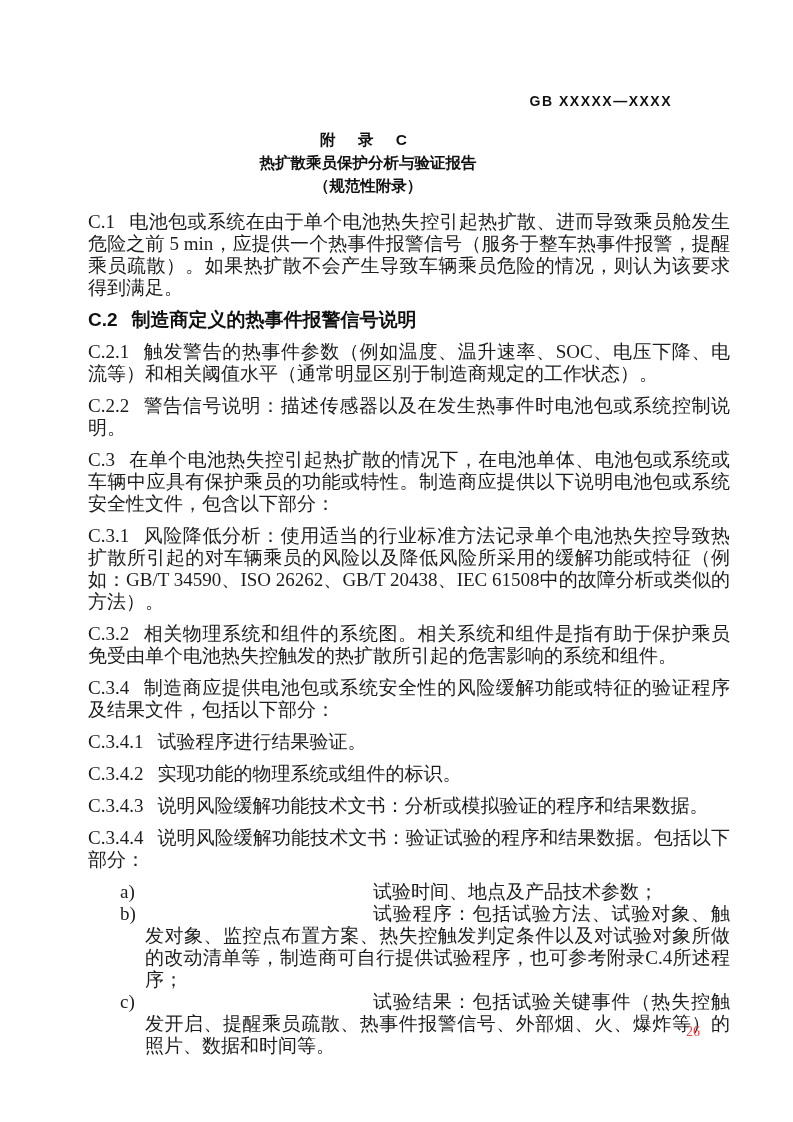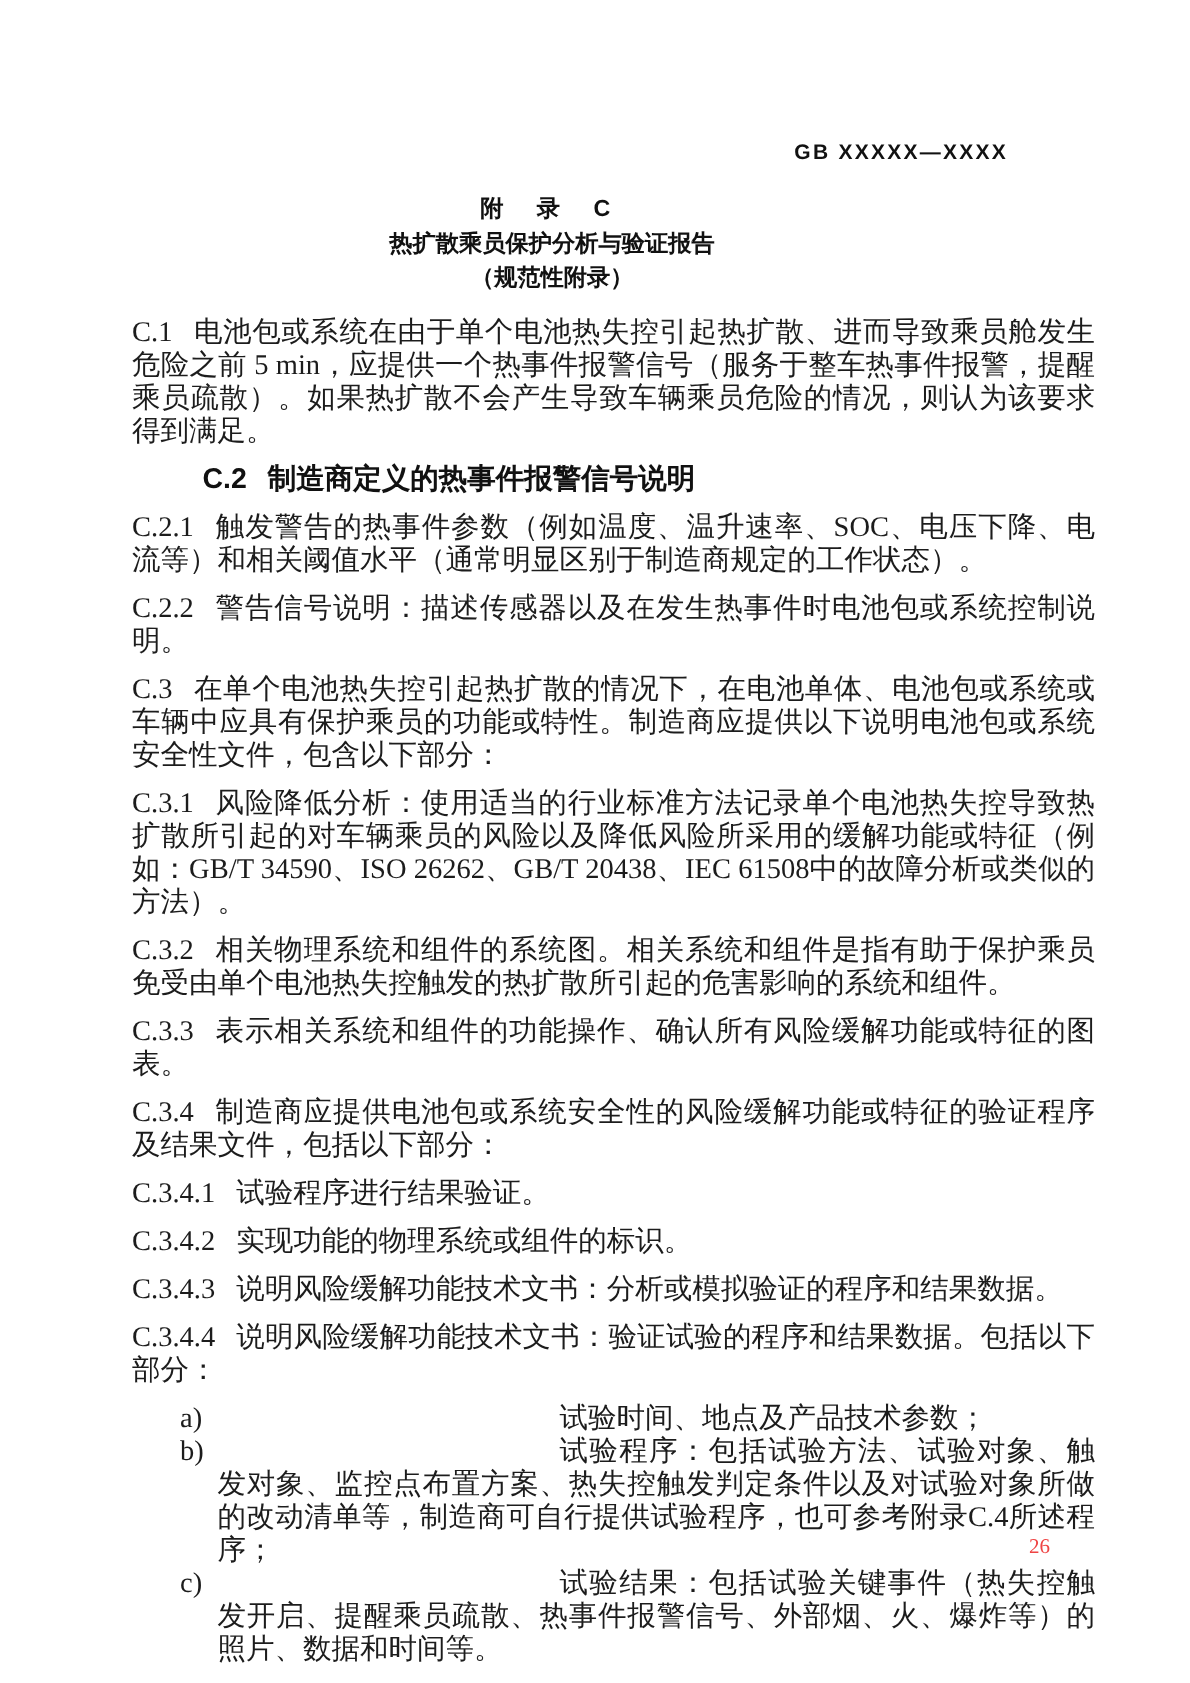--- a/index.html
+++ b/index.html
@@ -51,21 +51,20 @@
     line-height: 22px;
     text-align: justify;
   }
   p.para {
     margin: 0 0 10px 0;
   }
   p.heading {
     font-family: "Liberation Sans", "DejaVu Sans", sans-serif;
     font-weight: bold;
     color: #111;
-    margin-left: 47px;
   }
   .plabel {
     margin-right: 14px;
     white-space: nowrap;
   }
   .list {
     margin: 0 0 2px 0;
   }
   .list-item {
     position: relative;
@@ -108,21 +107,20 @@
     <p class="para"><span class="plabel">C.2.1</span><span>触发警告的热事件参数（例如温度、温升速率、SOC、电压下降、电流等）和相关阈值水平（通常明显区别于制造商规定的工作状态）。</span></p>
 
     <p class="para"><span class="plabel">C.2.2</span><span>警告信号说明：描述传感器以及在发生热事件时电池包或系统控制说明。</span></p>
 
     <p class="para"><span class="plabel">C.3</span><span>在单个电池热失控引起热扩散的情况下，在电池单体、电池包或系统或车辆中应具有保护乘员的功能或特性。制造商应提供以下说明电池包或系统安全性文件，包含以下部分：</span></p>
 
     <p class="para"><span class="plabel">C.3.1</span><span>风险降低分析：使用适当的行业标准方法记录单个电池热失控导致热扩散所引起的对车辆乘员的风险以及降低风险所采用的缓解功能或特征（例如：GB/T 34590、ISO 26262、GB/T 20438、IEC 61508中的故障分析或类似的方法）。</span></p>
 
     <p class="para"><span class="plabel">C.3.2</span><span>相关物理系统和组件的系统图。相关系统和组件是指有助于保护乘员免受由单个电池热失控触发的热扩散所引起的危害影响的系统和组件。</span></p>
 
-    <p class="para"><span class="plabel">C.3.3</span><span>表示相关系统和组件的功能操作、确认所有风险缓解功能或特征的图表。</span></p>
 
     <p class="para"><span class="plabel">C.3.4</span><span>制造商应提供电池包或系统安全性的风险缓解功能或特征的验证程序及结果文件，包括以下部分：</span></p>
 
     <p class="para"><span class="plabel">C.3.4.1</span><span>试验程序进行结果验证。</span></p>
 
     <p class="para"><span class="plabel">C.3.4.2</span><span>实现功能的物理系统或组件的标识。</span></p>
 
     <p class="para"><span class="plabel">C.3.4.3</span><span>说明风险缓解功能技术文书：分析或模拟验证的程序和结果数据。</span></p>
 
     <p class="para"><span class="plabel">C.3.4.4</span><span>说明风险缓解功能技术文书：验证试验的程序和结果数据。包括以下部分：</span></p>

